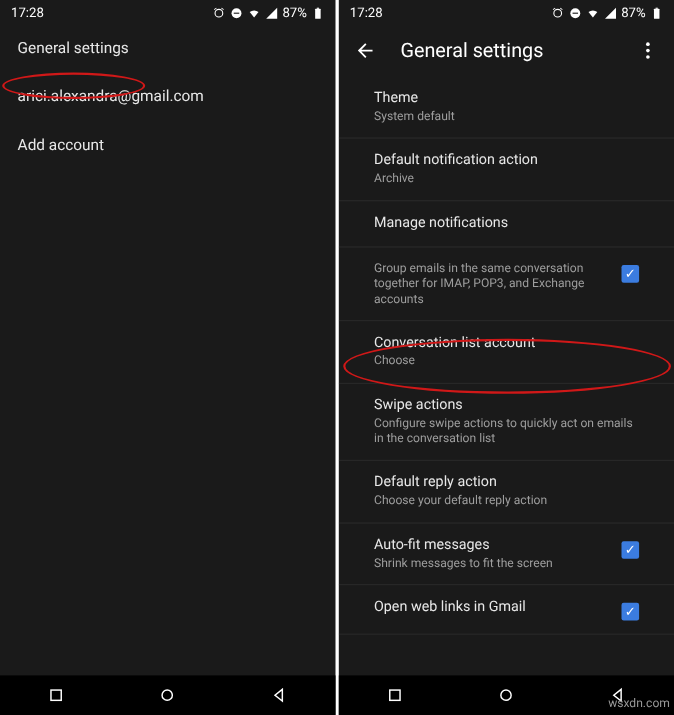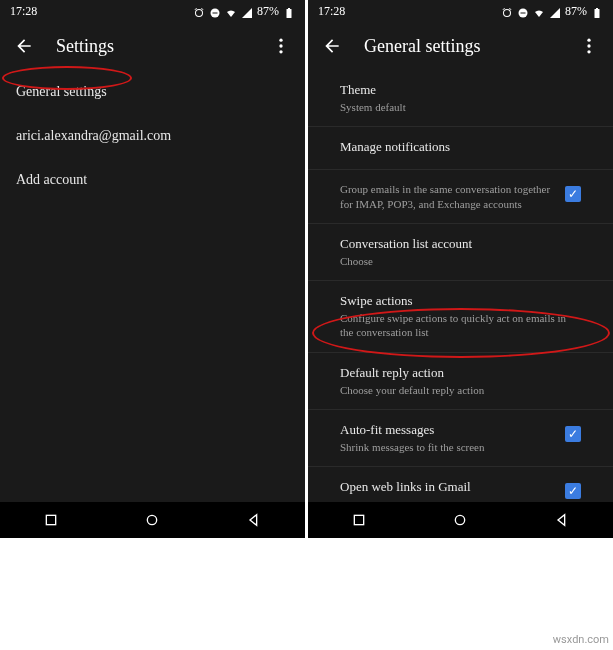--- a/index.html
+++ b/index.html
@@ -7,27 +7,26 @@
   width: 613px;
   height: 650px;
   background: #fff;
   font-family: Roboto, Arial, sans-serif;
   display: flex;
   gap: 3px;
   overflow: hidden;
 }
 .screen {
   width: 305px;
-  height: 538px;
+  height: 650px;
   background: #1a1a1a;
   color: #e0e0e0;
   display: flex;
   flex-direction: column;
   position: relative;
-  font-family: Liberation Serif, serif;
 }
 .status-bar {
   height: 22px;
   display: flex;
   justify-content: space-between;
   align-items: center;
   padding: 0 10px;
   font-size: 12px;
   color: #fff;
 }
@@ -123,35 +122,20 @@
           <path d="M2 22h20V2z"></path>
         </svg>
       <span>87%</span>
       <svg viewBox="0 0 24 24">
           <rect x="7" y="4" width="10" height="18" rx="1"></rect>
           <rect x="10" y="2" width="4" height="2"></rect>
         </svg>
     </div>
   </div>
 
-  <div class="app-bar">
-    <div class="icon-btn">
-      <svg viewBox="0 0 24 24">
-          <path d="M20 11H7.8l5.6-5.6L12 4l-8 8 8 8 1.4-1.4L7.8 13H20z"></path>
-        </svg>
-    </div>
-    <div class="title">Settings</div>
-    <div class="icon-btn">
-      <svg viewBox="0 0 24 24">
-          <circle cx="12" cy="5" r="2"></circle>
-          <circle cx="12" cy="12" r="2"></circle>
-          <circle cx="12" cy="19" r="2"></circle>
-        </svg>
-    </div>
-  </div>
 
   <div class="content">
     <div class="list-item">General settings</div>
     <div class="list-item">arici.alexandra@gmail.com</div>
     <div class="list-item">Add account</div>
   </div>
 
   <div class="nav-bar">
     <svg viewBox="0 0 24 24">
         <rect x="5" y="5" width="14" height="14" fill="none" stroke="#fff" stroke-width="2"></rect>
@@ -210,20 +194,26 @@
 
   <div class="content">
     <div class="setting-item">
       <div class="setting-text">
         <div class="setting-title">Theme</div>
         <div class="setting-sub">System default</div>
       </div>
     </div>
     <div class="setting-item">
       <div class="setting-text">
+        <div class="setting-title">Default notification action</div>
+        <div class="setting-sub">Archive</div>
+      </div>
+    </div>
+    <div class="setting-item">
+      <div class="setting-text">
         <div class="setting-title">Manage notifications</div>
       </div>
     </div>
     <div class="setting-item">
       <div class="setting-text">
         <div class="setting-sub">Group emails in the same conversation together for IMAP, POP3, and Exchange accounts</div>
       </div>
       <div class="checkbox checked"></div>
     </div>
     <div class="setting-item">

